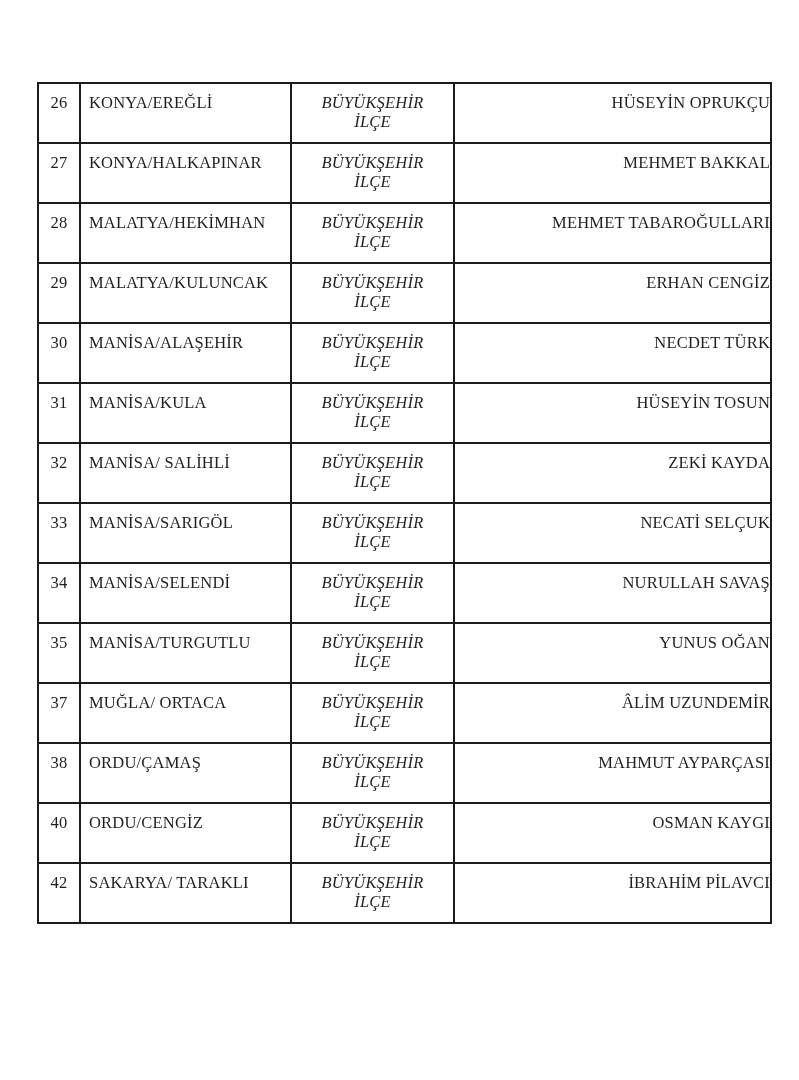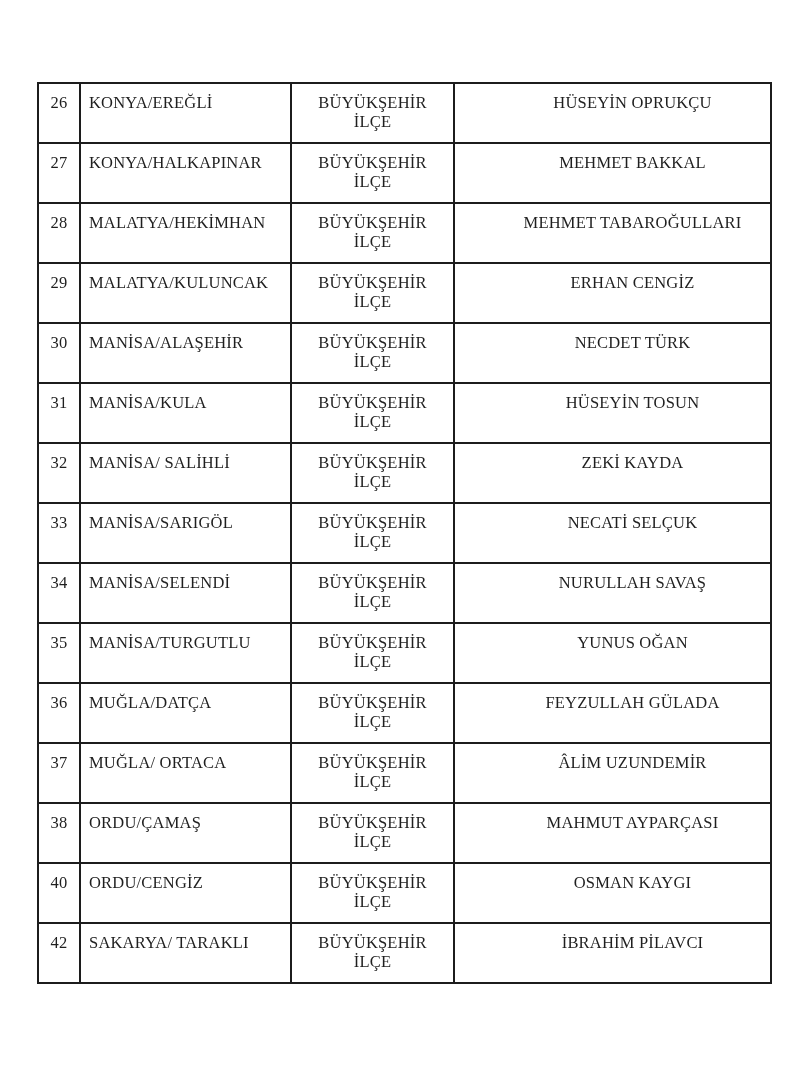--- a/index.html
+++ b/index.html
@@ -36,22 +36,22 @@
     white-space: nowrap;
   }
   table.roster tr { height: 60px; }
   col.c-no    { width: 42px;  }
   col.c-place { width: 211px; }
   col.c-type  { width: 163px; }
   col.c-name  { width: 317px; }
   td.c-no    { text-align: center; }
   td.c-place { text-align: left; padding-left: 8px; padding-right: 4px; }
   td.c-type  { text-align: center; }
-  td.c-name  { text-align: center; padding-left: 40px; }
-  td.c-type .type-line { display: block; }
+  td.c-name  { text-align: right; padding-left: 40px; }
+  td.c-type .type-line { display: block; font-style: italic; }
 </style>
 </head>
 <body>
 
 <div class="page">
   <table class="roster">
     <colgroup>
       <col class="c-no">
       <col class="c-place">
       <col class="c-type">
@@ -151,29 +151,20 @@
   <tr>
     <td class="c-no">35</td>
     <td class="c-place">MANİSA/TURGUTLU</td>
     <td class="c-type">
       <span class="type-line">BÜYÜKŞEHİR</span>
       <span class="type-line">İLÇE</span>
     </td>
     <td class="c-name">YUNUS OĞAN</td>
   </tr>
 
-  <tr>
-    <td class="c-no">36</td>
-    <td class="c-place">MUĞLA/DATÇA</td>
-    <td class="c-type">
-      <span class="type-line">BÜYÜKŞEHİR</span>
-      <span class="type-line">İLÇE</span>
-    </td>
-    <td class="c-name">FEYZULLAH GÜLADA</td>
-  </tr>
 
   <tr>
     <td class="c-no">37</td>
     <td class="c-place">MUĞLA/ ORTACA</td>
     <td class="c-type">
       <span class="type-line">BÜYÜKŞEHİR</span>
       <span class="type-line">İLÇE</span>
     </td>
     <td class="c-name">ÂLİM UZUNDEMİR</td>
   </tr>

